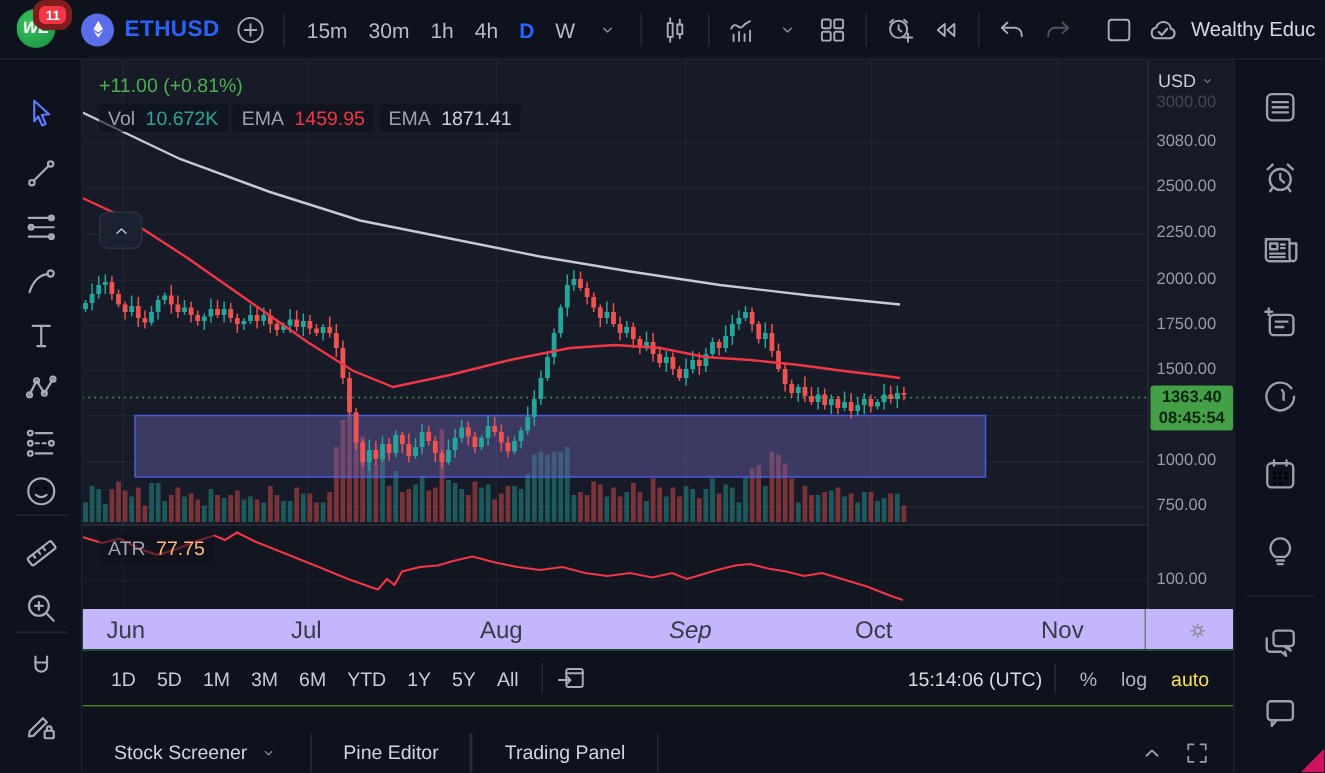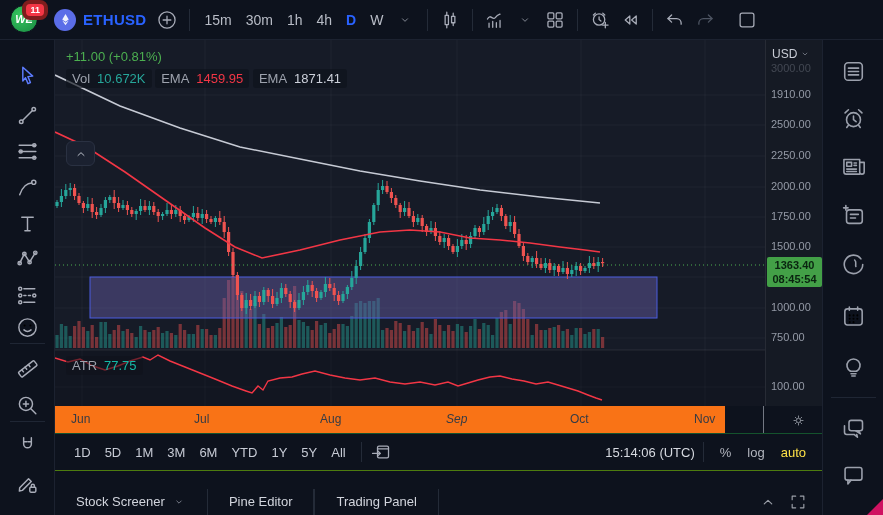--- a/index.html
+++ b/index.html
@@ -35,30 +35,30 @@
 .legend-main{color:#9da2ad;height:20px;display:flex;gap:7px;align-items:center}
 .legend-change{color:#4caf50}
 .legend-chip{display:inline-flex;gap:7px;align-items:center;background:rgba(14,18,28,.65);padding:2px 6px 2px 0;border-radius:3px;height:19px;margin-top:3px}
 .chip-label{color:#9da2ad}
 .vol-val{color:#26a69a}
 .ema1-val{color:#f23645}
 .ema2-val{color:#ccd0da}
 .collapse-btn{position:absolute;left:11px;top:101px;width:29px;height:25px;background:#1b2130;border:1px solid #2a3142;border-radius:6px;display:flex;align-items:center;justify-content:center;z-index:3}
 .collapse-btn svg.ic{width:16px;height:16px;stroke:#c6cad4}
 .atr-chip{position:absolute;left:11px;top:316px;display:flex;gap:7px;font-size:13px;background:rgba(14,18,28,.55);padding:2px 6px 2px 0;border-radius:3px;z-index:3}
-.atr-val{color:#14b8a6}
+.atr-val{color:#fdba74}
 
 .price-axis{position:absolute;left:765px;top:40px;width:57px;height:366px;background:rgba(255,255,255,.035);border-left:1px solid rgba(255,255,255,.08);font-size:11px;color:#949aa6;z-index:4}
 .usd-chip{position:absolute;left:6px;top:7px;display:flex;align-items:center;gap:2px;color:#c9cdd6;font-size:12px;background:none;border:0}
 .usd-chip svg.ic{width:12px;height:12px;stroke:#8b909c}
 .tick{position:absolute;left:5px;white-space:nowrap}
 .tick.faint{opacity:.35}
 .price-badge{position:absolute;left:1px;top:217px;width:55px;background:#43a047;color:#0a2410;font-weight:700;font-size:11px;text-align:center;line-height:14px;padding:1px 0;border-radius:2px}
 
-.time-axis{position:absolute;left:55px;top:406px;width:670px;height:27px;background:#f97316;font-size:12px;color:#363b45;z-index:4}
+.time-axis{position:absolute;left:55px;top:406px;width:767px;height:27px;background:#c4b5fd;font-size:16px;color:#363b45;z-index:4}
 .month{position:absolute;top:6px}
 .ta-divider{position:absolute;left:708px;top:0;width:1px;height:27px;background:#737883}
 .ta-gear{position:absolute;left:731px;top:2px;width:24px;height:24px;border:0;background:none;display:flex;align-items:center;justify-content:center}
 .ta-gear svg.ic{width:17px;height:17px;stroke:#878c96}
 
 .bottom-toolbar{position:absolute;left:55px;top:433px;width:767px;height:37px;background:#0d121d;border-top:1px solid #14532d;display:flex;align-items:center;padding:0 8px 0 12px;font-size:13px;z-index:5}
 .range-btn{border:0;background:none;color:#c7cbd5;font-size:13px;padding:5px 7px;border-radius:4px}
 .bt-sep{width:1px;height:20px;background:#242b38;margin:0 8px;flex:none}
 .goto-btn{border:0;background:none;display:flex;align-items:center}
 .goto-btn svg.ic{width:22px;height:22px}
@@ -174,20 +174,29 @@
           <path d="M15.7 6.5 l4 3.9 -4 3.9"></path>
           <path d="M19.7 10.4 H10.2 a4.9 4.9 0 0 0-4.9 4.9 v1.2"></path>
         </svg>
       </button>
     <div style="width:12px"></div>
     <button class="tb-btn">
         <svg class="ic" viewBox="0 0 24 24">
           <rect x="4.5" y="4.5" width="15" height="15" rx="2.2"></rect>
         </svg>
       </button>
+    <button class="user-title" style="background:none;border:0">
+      <span>
+          <svg class="ic" viewBox="0 0 24 24">
+            <path d="M7.5 17.5 h9.5 a3.2 3.2 0 0 0 .6-6.3 5 5 0 0 0-9.8-.9 3.7 3.7 0 0 0-.3 7.2 z"></path>
+            <path d="M9.5 13.4 l2 2 3.6-4.2"></path>
+          </svg>
+        </span>
+      <span>Wealthy Educ</span>
+    </button>
   </header>
 
   <aside class="left-toolbar" id="leftbar">
       <button class="lt-btn" style="top: 20px;">
         <svg class="ic" viewBox="0 0 24 24" style="stroke:#5d7cff">
           <path d="M7.5 4 L17 12.6 L12.4 13.1 L14.8 18.8 L12.5 19.8 L10.1 14.1 L7.5 17.2 Z"></path>
         </svg>
       </button>
       <button class="lt-btn" style="top: 60px;">
         <svg class="ic" viewBox="0 0 24 24">
@@ -714,21 +723,21 @@
             <path d="M8.2 10.2 L12 14 l3.8-3.8"></path>
           </svg>
         </span>
     </button>
     <span class="tick faint" style="top:22px">3000.00</span>
     <div class="price-badge">
       <div>1363.40</div>
       <div>08:45:54</div>
     </div>
     <span class="tick" id="atr-tick" style="top: 340px;">100.00</span>
-  <span class="tick" style="top: 48px;">1910.00</span>
+  <span class="tick" style="top: 48px;">3080.00</span>
       <span class="tick" style="top: 78px; text-align: center;">2500.00</span>
       <span class="tick" style="top: 109px;">2250.00</span>
       <span class="tick" style="top: 140px;">2000.00</span>
       <span class="tick" style="top: 170px;">1750.00</span>
       <span class="tick" style="top: 200px;">1500.00</span>
       <span class="tick" style="top: 261px;">1000.00</span>
       <span class="tick" style="top: 291px;">750.00</span>
     </div>
 
   <div class="time-axis" id="time-axis">

